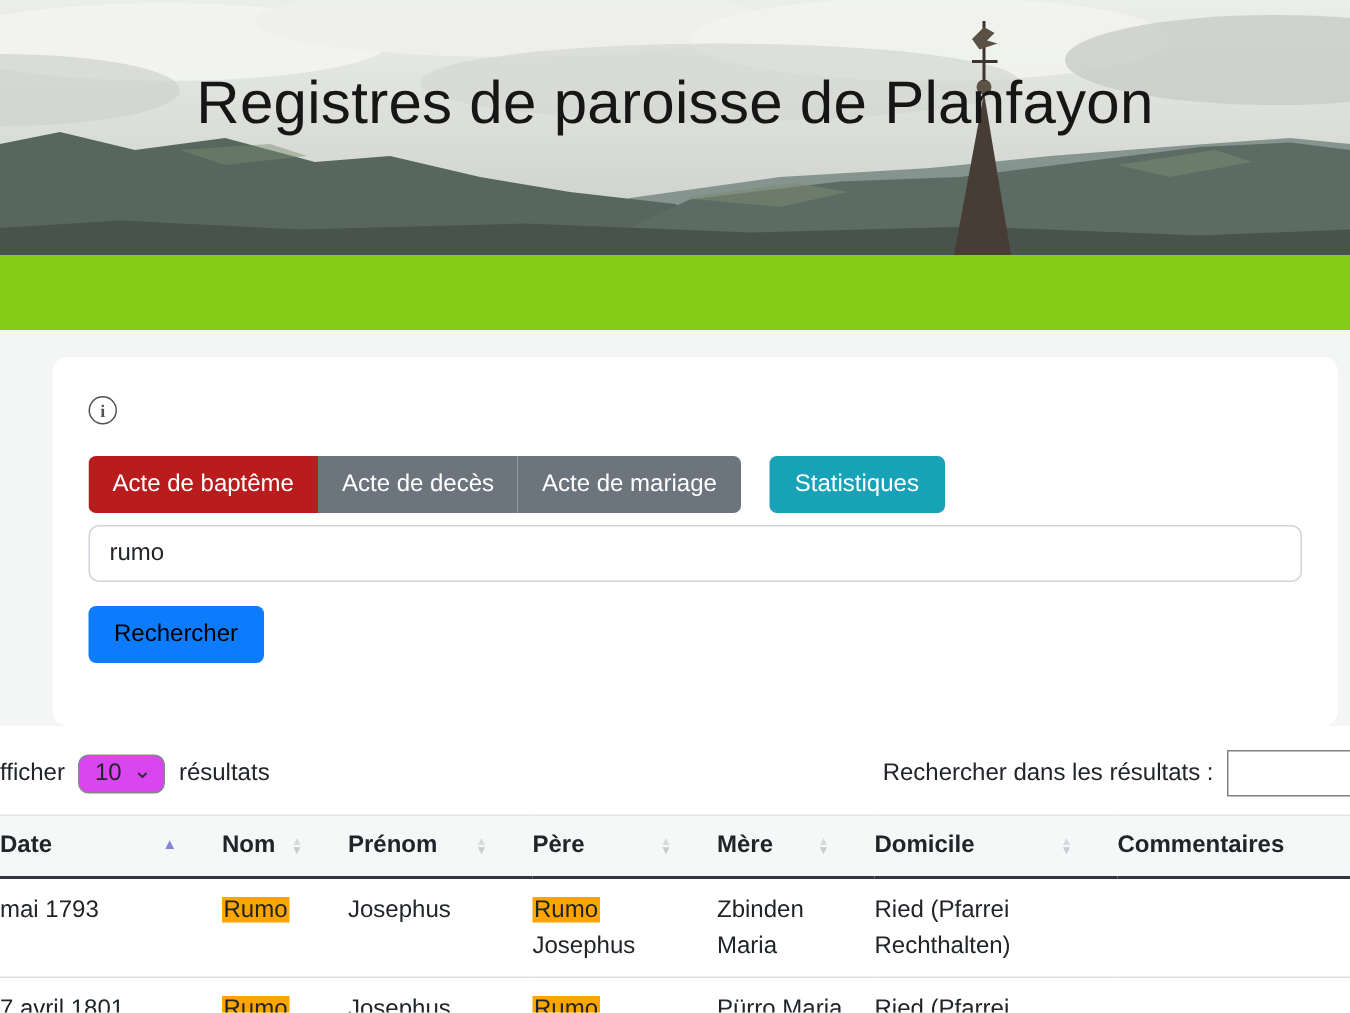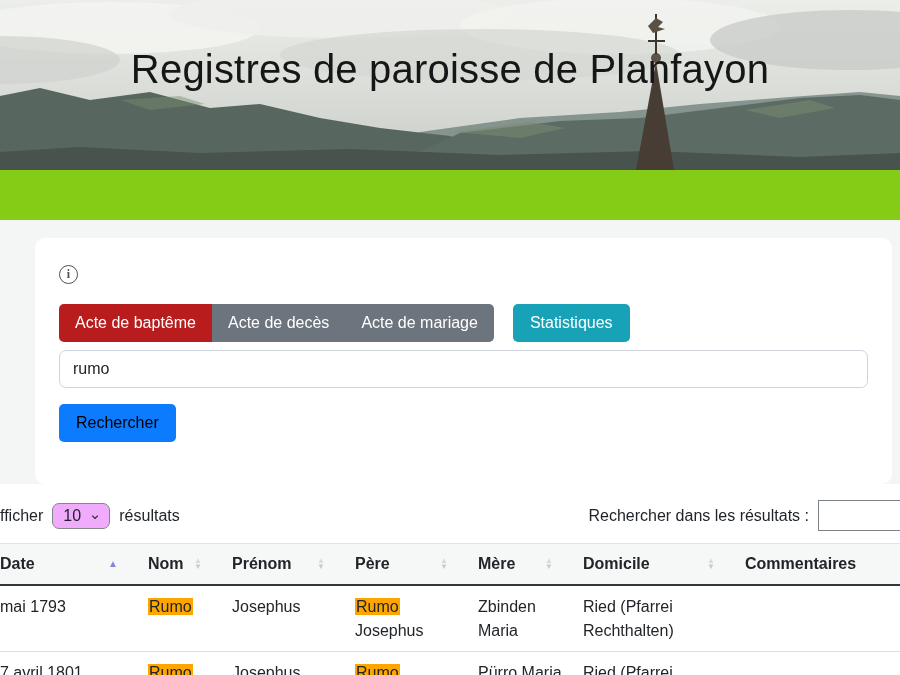--- a/index.html
+++ b/index.html
@@ -59,21 +59,21 @@
   
   .results { width: 1000px; margin-top: 14px; background: #fff; }
   .controls {
     display: flex; justify-content: space-between; align-items: center;
     padding: 2px 0 12px 0;
   }
   .left-ctrl { display: flex; align-items: center; gap: 9px; }
   .select-wrap { position: relative; display: inline-block; }
   .len-select {
     appearance: none; -webkit-appearance: none; -moz-appearance: none;
-    border: 1px solid #82878c; border-radius: 7px; background: #f0abfc;
+    border: 1px solid #82878c; border-radius: 7px; background: #d946ef;
     font-size: 16px; color: #212529; padding: 3px 28px 4px 10px;
     font-family: "Liberation Sans", sans-serif; cursor: pointer;
   }
   .chev {
     position: absolute; right: 9px; top: 50%; transform: translateY(-62%);
     font-size: 15px; color: #2b2f33; pointer-events: none;
   }
   .right-ctrl { display: flex; align-items: center; gap: 9px; }
   .filter-input {
     width: 182px; height: 31px; border: 1px solid #7d8287; border-radius: 0;

